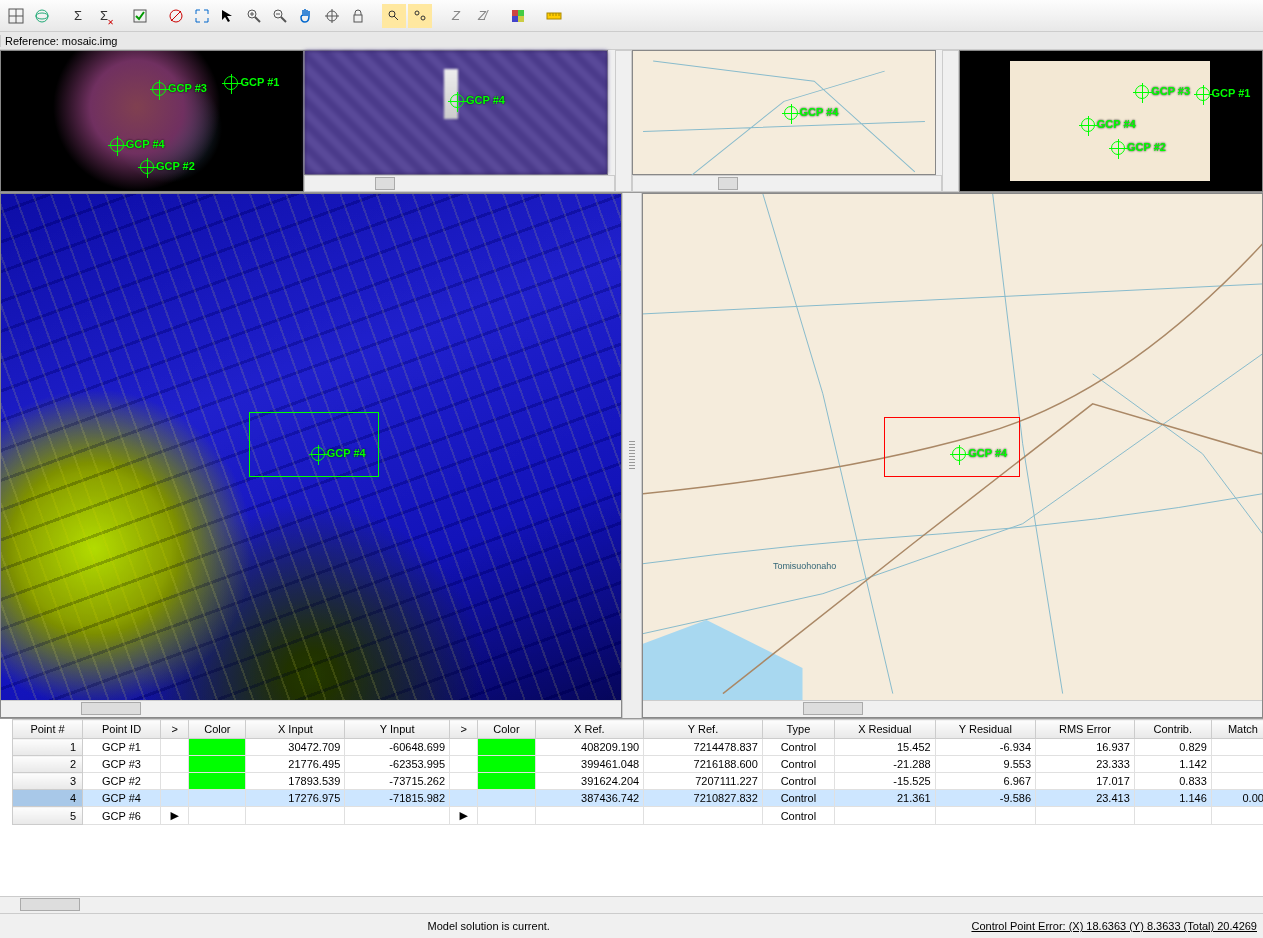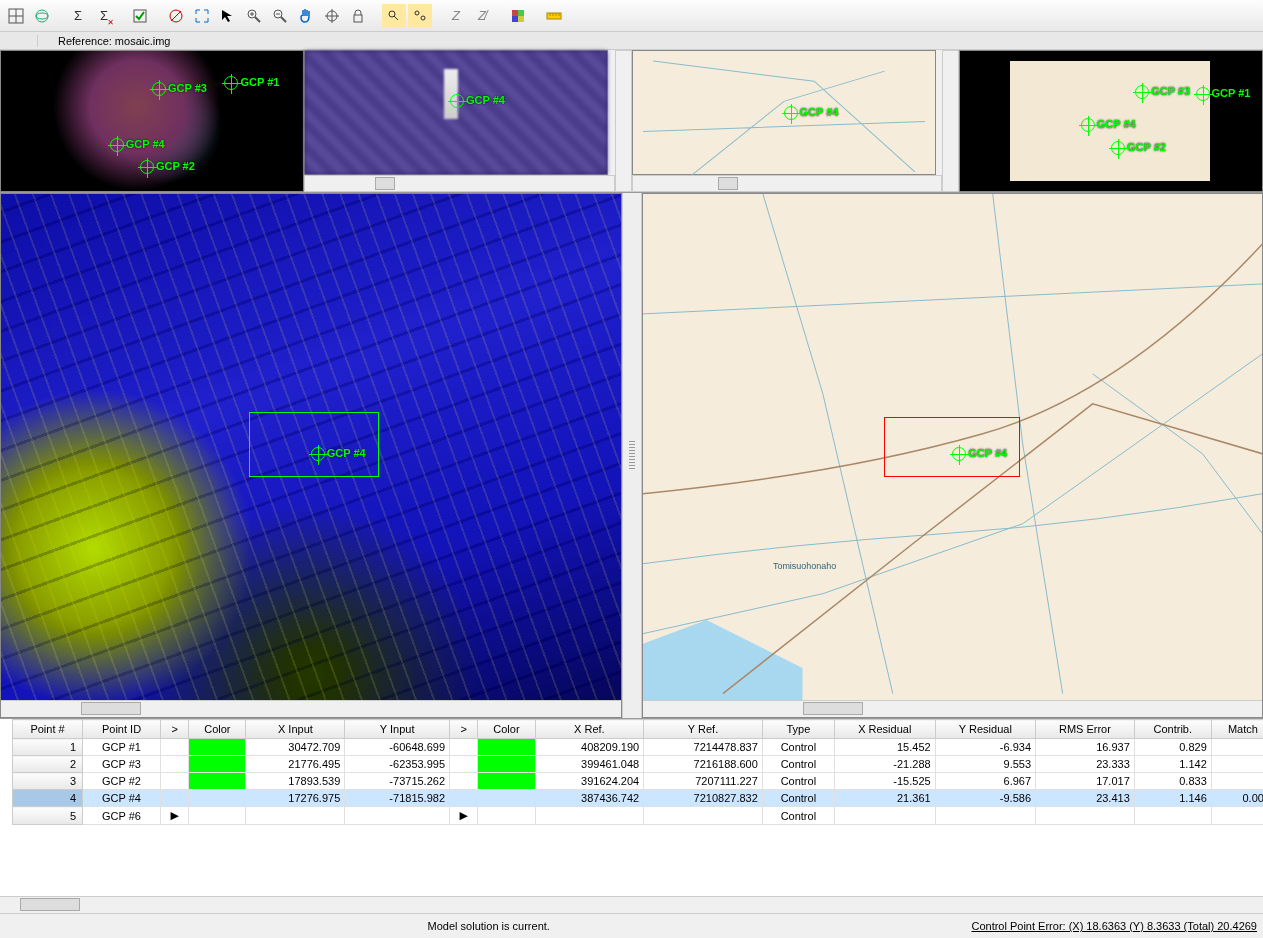--- a/index.html
+++ b/index.html
@@ -7,21 +7,21 @@
 
 
 .toolbar { height: 32px; background: linear-gradient(#fdfdfd, #e8e8e8); border-bottom: 1px solid #ccc; display: flex; align-items: center; padding: 2px 4px; gap: 2px; }
 .tb-btn { width: 24px; height: 24px; border: 1px solid transparent; display: flex; align-items: center; justify-content: center; cursor: pointer; font-size: 13px; color: #333; }
 .tb-sep { width: 8px; }
 .tb-btn svg { width: 16px; height: 16px; }
 
 
 .labels-row { display: flex; height: 18px; background: #e8e8e8; border-bottom: 1px solid #ccc; font-size: 11px; align-items: center; }
 .label-left { flex: 1; padding-left: 6px; }
-.label-right { flex: 1; padding-left: 20px; border-left: 1px solid #ccc; margin-left: 37px; }
+.label-right { flex: 1; padding-left: 4px; border-left: 1px solid #ccc; }
 
 
 .top-views { display: flex; height: 143px; border-bottom: 1px solid #999; }
 .thumb { position: relative; border: 1px solid #888; background: #000; }
 .thumb.input-ov { width: 304px; }
 .thumb.input-zoom { width: 304px; background: #3a2a6e; }
 .thumb.ref-ov { width: 304px; background: #f5e8d8; }
 .thumb.ref-thumb { width: 304px; background: #000; }
 .hscroll { height: 17px; background: #f0f0f0; border: 1px solid #ccc; position: relative; }
 .hscroll .thumb-handle { position: absolute; height: 13px; width: 20px; background: #ddd; border: 1px solid #aaa; top: 1px; }

